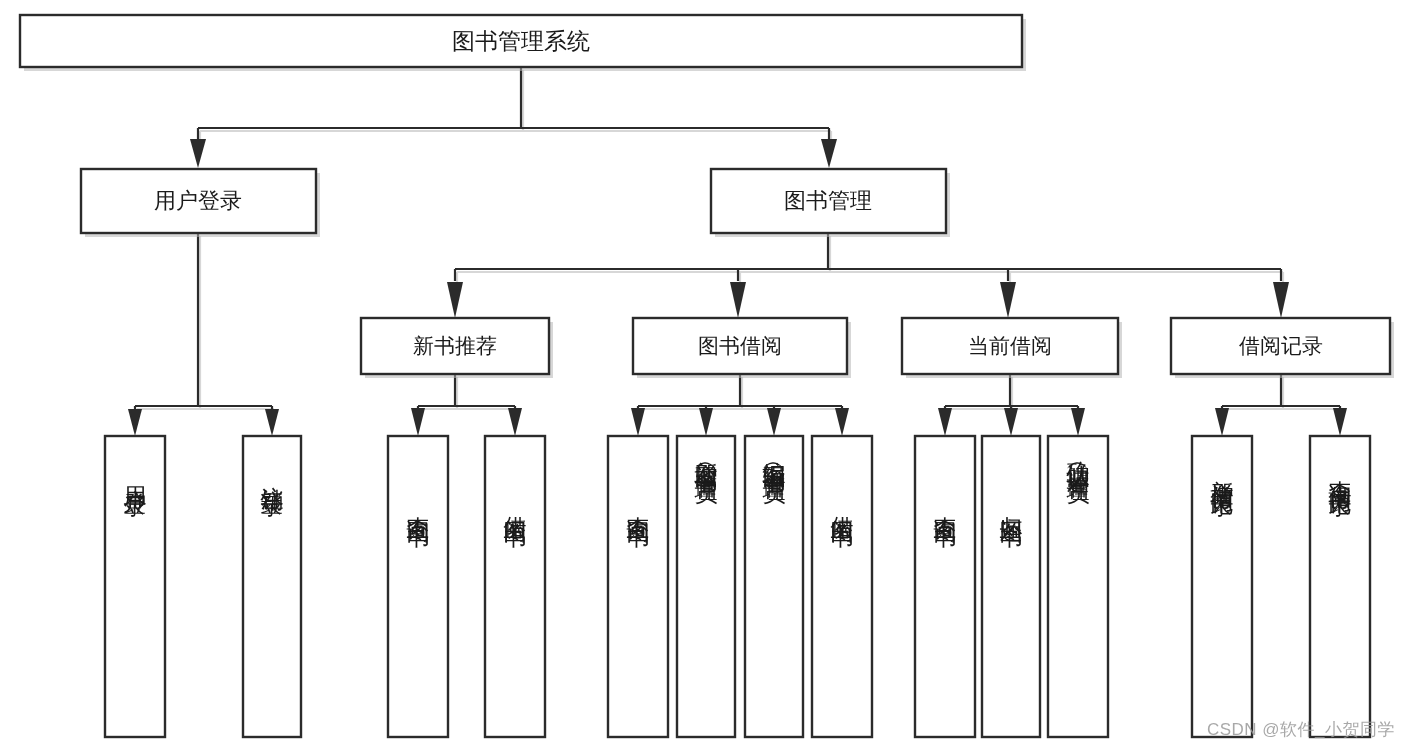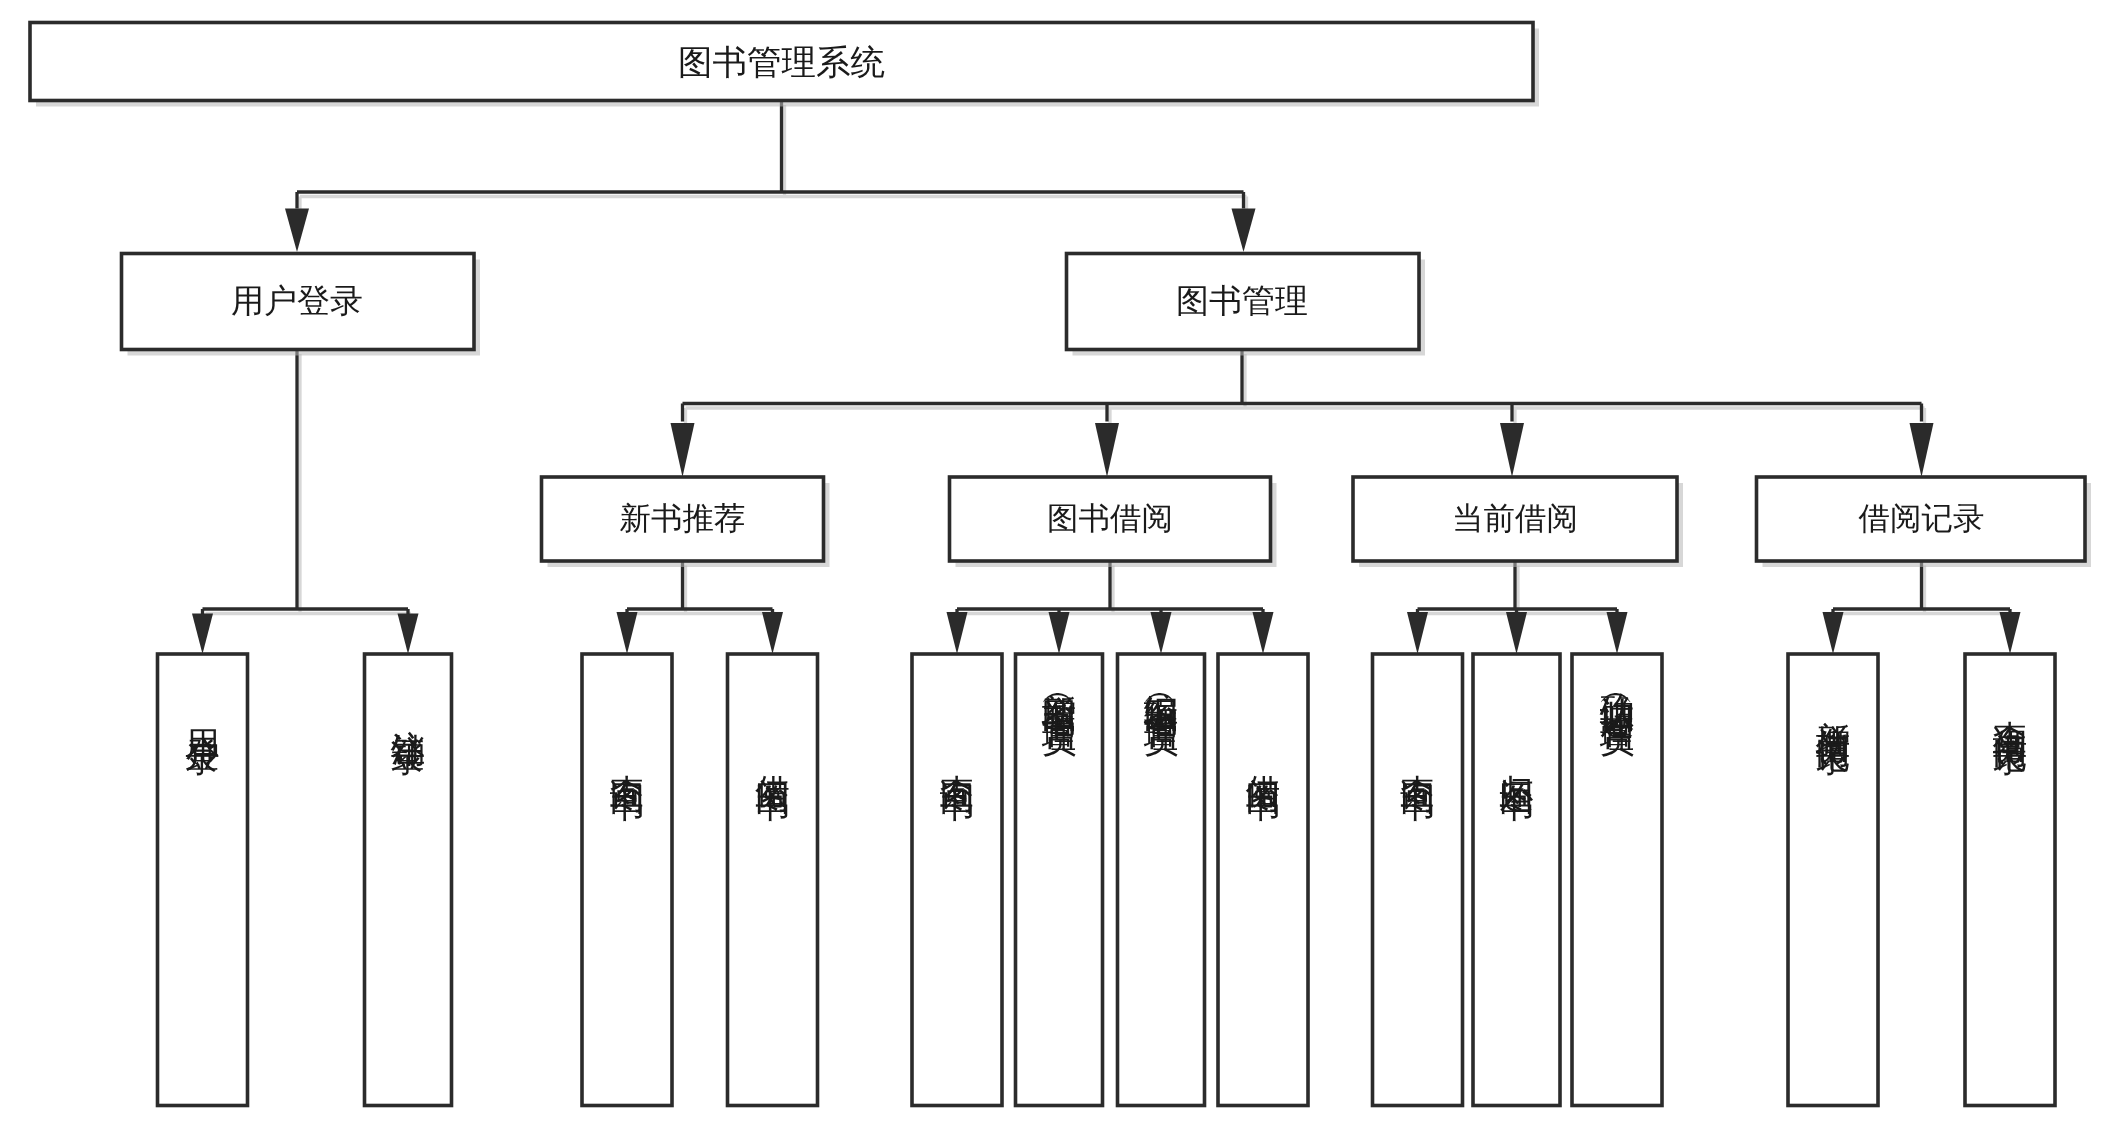--- a/index.html
+++ b/index.html
@@ -298,13 +298,14 @@
   <div class="leaf-label-wrap" style="left:1048px; top:443px; width:60px; height:292px;">
     <span class="leaf-label">确认归还（管理员）</span>
   </div>
   <div class="leaf-label-wrap" style="left:1192px; top:462px; width:60px; height:272px;">
     <span class="leaf-label">新增借阅记录</span>
   </div>
   <div class="leaf-label-wrap" style="left:1310px; top:462px; width:60px; height:272px;">
     <span class="leaf-label">查询借阅记录</span>
   </div>
 
+  <div id="watermark">CSDN @软件_小贺同学</div>
 </div>
 
 </body></html>

